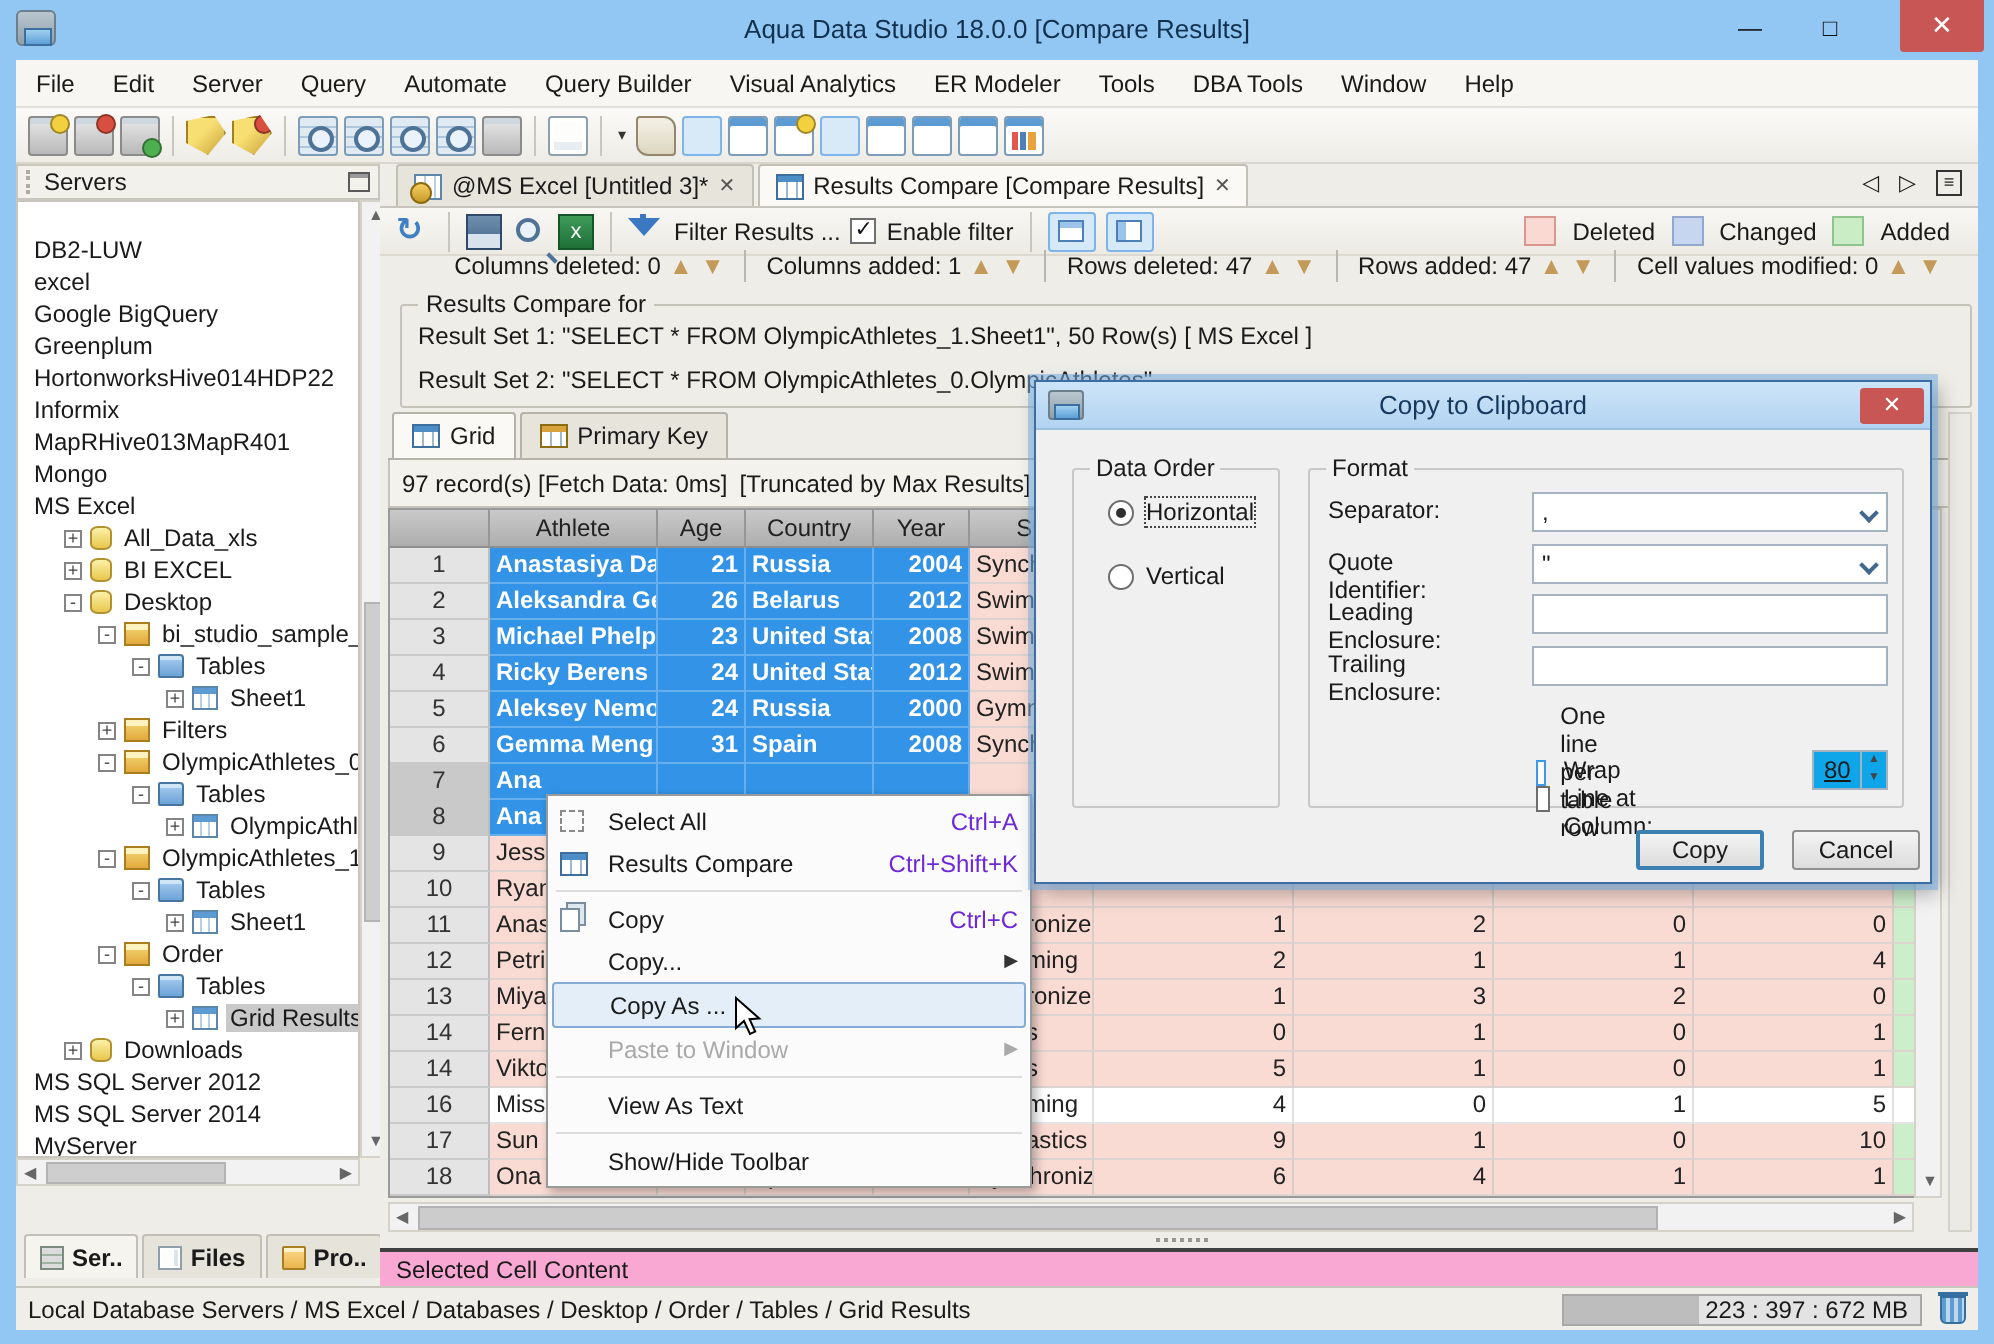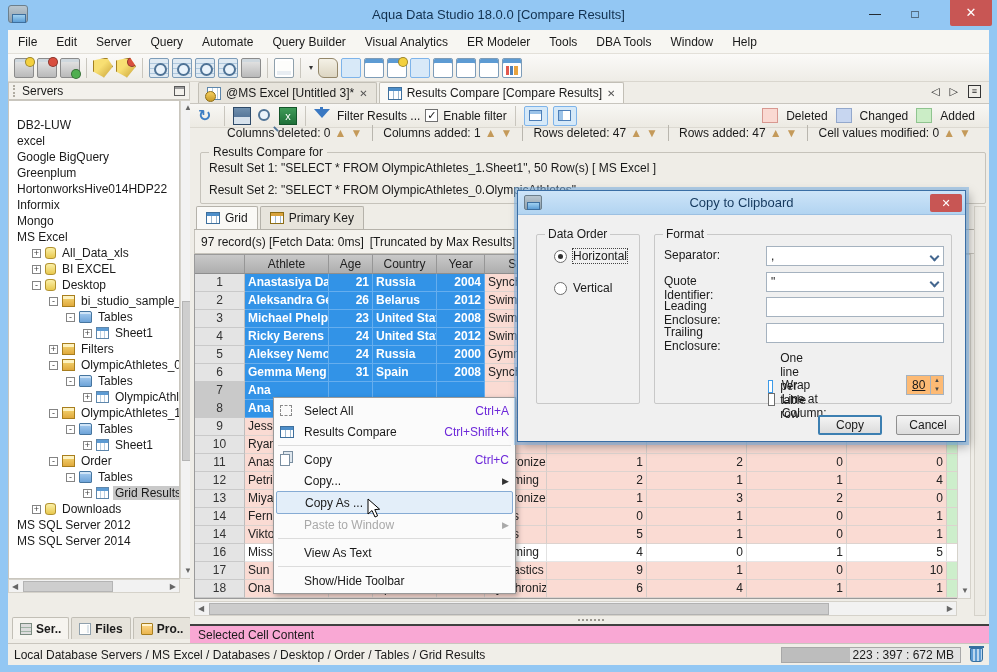--- a/index.html
+++ b/index.html
@@ -167,21 +167,21 @@
   .radio { position:absolute; display:flex; align-items:center; gap:6px; }
   .rdot { width:13px; height:13px; border:1px solid #6d6d6d; border-radius:50%; background:#fff; position:relative; }
   .rdot.on:after { content:""; position:absolute; left:3px; top:3px; width:5px; height:5px; border-radius:50%; background:#2f2f2f; }
   .radio .rl.focus { outline:1px dotted #444; }
   .frow { position:absolute; }
   .fld { position:absolute; width:178px; height:20px; background:#fff; border:1px solid #a5b2bf; padding:1px 4px; line-height:17px; }
   .chev { position:absolute; right:5px; top:6px; width:7px; height:7px; border-right:2px solid #44678f; border-bottom:2px solid #44678f; transform:rotate(45deg); }
   .dchk { position:absolute; display:flex; align-items:center; gap:7px; }
   .dchk .box { width:13px; height:13px; background:#fff; border:1px solid #6d6d6d; }
   .dchk .box.bluebrd { border-color:#3c9ae8; }
-  .spin { position:absolute; width:38px; height:20px; background:#fdba74; border:1px solid #a5b2bf; line-height:18px; padding-left:5px;text-decoration:underline; }
+  .spin { position:absolute; width:38px; height:20px; background:#0ea5e9; border:1px solid #a5b2bf; line-height:18px; padding-left:5px;text-decoration:underline; }
   .spin .ud { position:absolute; right:0; top:0; width:13px; height:18px; border-left:1px solid #a5b2bf; font-size:6px; color:#444; text-align:center; line-height:9px; }
   .dbtn { position:absolute; width:64px; height:20px; background:linear-gradient(#f4f4f4,#dcdcdc); border:1px solid #8f8f8f; text-align:center; line-height:18px; border-radius:2px; }
   .dbtn.def { border:2px solid #3c7fb1; line-height:16px; }
 </style>
 </head>
 <body>
 
 <div id="win">
 
   <div class="abs titlebar">
@@ -254,20 +254,23 @@
         <div class="trow" style="padding-left: 6px;">
           <span class="lbl">Greenplum</span>
         </div>
         <div class="trow" style="padding-left: 6px;">
           <span class="lbl">HortonworksHive014HDP22</span>
         </div>
         <div class="trow" style="padding-left: 6px;">
           <span class="lbl">Informix</span>
         </div>
         <div class="trow" style="padding-left: 6px;">
+          <span class="lbl">MapRHive013MapR401</span>
+        </div>
+        <div class="trow" style="padding-left: 6px;">
           <span class="lbl">Mongo</span>
         </div>
         <div class="trow" style="padding-left: 6px;">
           <span class="lbl">MS Excel</span>
         </div>
         <div class="trow" style="padding-left: 23px;">
           <div class="exp">+</div>
           <div class="ticn ticn-database"></div>
           <span class="lbl">All_Data_xls</span>
         </div>
@@ -349,20 +352,23 @@
         <div class="trow" style="padding-left: 23px;">
           <div class="exp">+</div>
           <div class="ticn ticn-database"></div>
           <span class="lbl">Downloads</span>
         </div>
         <div class="trow" style="padding-left: 6px;">
           <span class="lbl">MS SQL Server 2012</span>
         </div>
         <div class="trow" style="padding-left: 6px;">
           <span class="lbl">MS SQL Server 2014</span>
+        </div>
+        <div class="trow" style="padding-left: 6px;">
+          <span class="lbl">MyServer</span>
         </div>
       </div>
     <div class="abs sb-vscroll">
       <div class="scr-arr" style="left:3px;top:1px">▲</div>
       <div class="sb-vthumb"></div>
       <div class="scr-arr" style="left:3px;bottom:1px">▼</div>
     </div>
     <div class="abs sb-hscroll">
       <div class="scr-arr" style="left:3px;top:1px">◀</div>
       <div class="sb-hthumb"></div>

